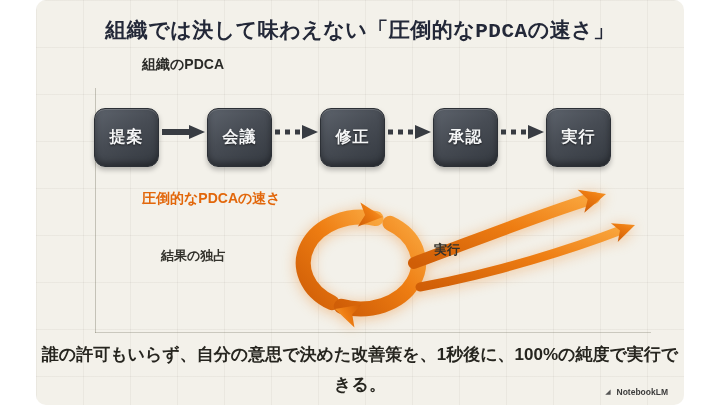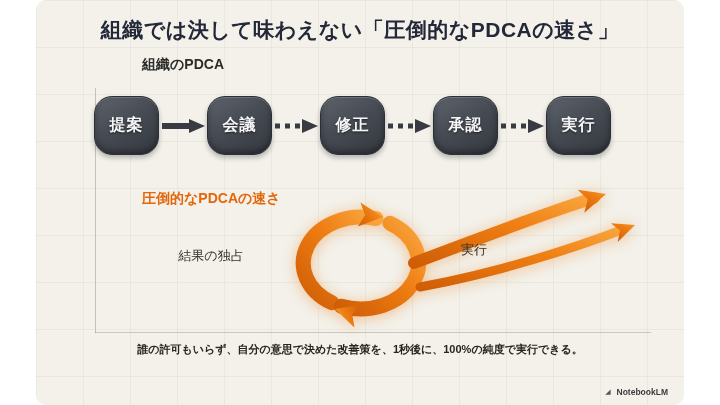--- a/index.html
+++ b/index.html
@@ -13,60 +13,61 @@
     position:absolute;left:36px;right:36px;top:0;bottom:0;
     background-color:#f3f1ea;
     background-image:
       linear-gradient(rgba(60,55,40,0.05) 1px, transparent 1px),
       linear-gradient(90deg, rgba(60,55,40,0.05) 1px, transparent 1px);
     background-size:47px 47px;
     border-radius:10px;
   }
   .title{
     position:absolute;top:16px;left:0;right:0;text-align:center;
-    font-family:Liberation Sans, sans-serif;
+    font-family:Liberation Mono, monospace;
     font-size:21px;font-weight:700;color:#232838;letter-spacing:0.5px;
   }
   .section-label{
     position:absolute;font-size:14px;font-weight:700;color:#2b2b28;padding-left:40px;
   }
   .org-label{left:66px;top:56px;}
   .own-label{left:66px;top:190px;color:#e2670b;}
   
   .axis-v{position:absolute;left:59px;top:88px;width:1px;height:245px;background:rgba(110,105,90,0.35);}
   .axis-h{position:absolute;left:59px;top:332px;width:556px;height:1px;background:rgba(110,105,90,0.30);}
   
   .steps-row{
     position:absolute;left:58px;top:96px;display:flex;align-items:center;
   }
   .step-box{
-    width:63px;height:57px;border-radius:18px;flex:0 0 auto;
+    width:63px;height:57px;border-radius:11px;flex:0 0 auto;
     background:linear-gradient(150deg,#5d636c 0%,#474c54 45%,#343940 100%);
     border:1px solid #2c3036;
     box-shadow:inset 0 1px 0 rgba(255,255,255,0.18), inset 0 -3px 6px rgba(0,0,0,0.35), 0 3px 5px rgba(0,0,0,0.25);
     color:#f5f6f7;font-size:16px;font-weight:700;letter-spacing:1px;
     display:flex;align-items:center;justify-content:center;
     text-shadow:0 1px 2px rgba(0,0,0,0.6);
+    margin-top:12px;
   }
   .flow-arrow{width:48px;height:16px;flex:0 0 auto;display:flex;align-items:center;justify-content:center;}
   
   .loop-art{
     position:absolute;left:100px;top:185px;width:520px;height:150px;
     filter:drop-shadow(0 2px 7px rgba(235,122,18,0.40));
   }
   .art-label{
-    position:absolute;font-size:13px;font-weight:400;color:#33322c;text-align:center;line-height:16px;
+    position:absolute;font-size:13px;font-weight:700;color:#33322c;line-height:16px;
   }
   .lbl-result{left:125px;top:248px;width:100px;}
   .lbl-decision{left:272px;top:244px;width:104px;}
   .lbl-speed{left:398px;top:242px;width:80px;}
   
   .footer{
     position:absolute;left:0;right:0;top:340px;text-align:center;
-    font-size:11px;font-weight:600;color:#26251f;line-height:1.75;
+    font-size:17px;font-weight:600;color:#26251f;line-height:1.75;
   }
   
   .watermark{
     position:absolute;right:16px;bottom:8px;display:flex;align-items:center;gap:6px;
     font-size:8.5px;color:#3c3c3c;font-weight:600;
   }
   .watermark .glyph{font-size:7px;color:#555;}
 </style>
 </head>
 <body>

